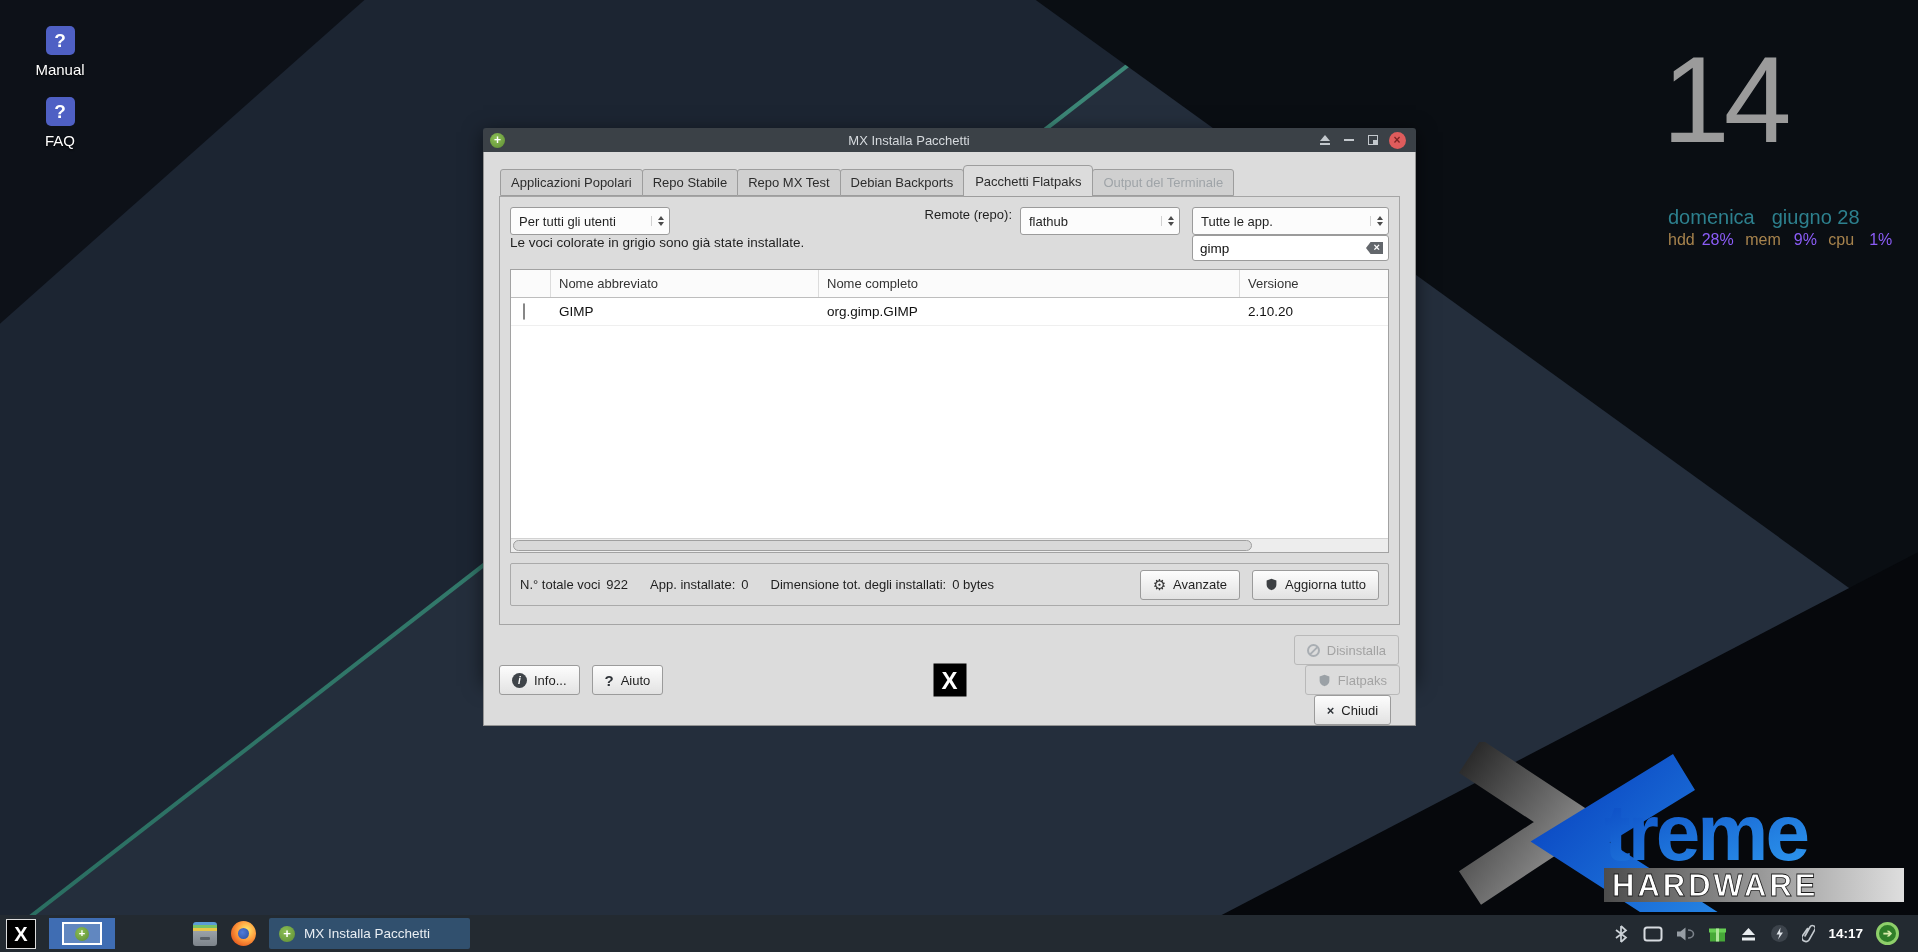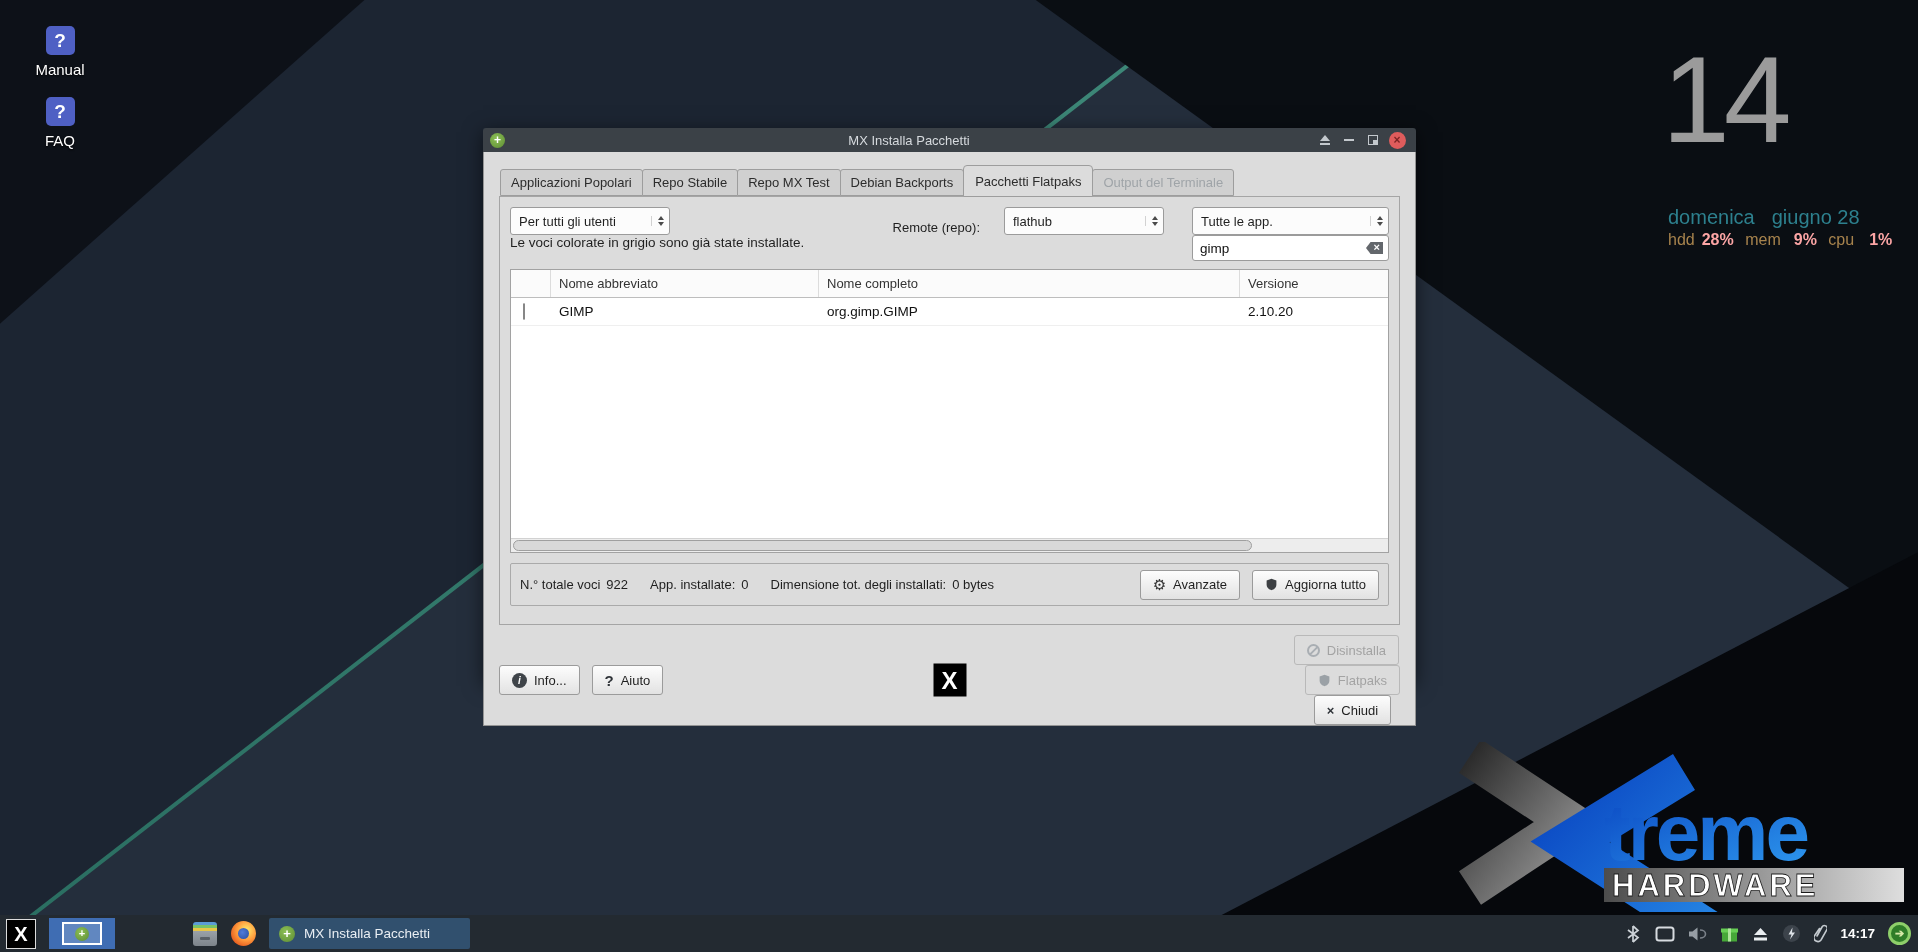--- a/index.html
+++ b/index.html
@@ -30,21 +30,21 @@
   .conky{position:absolute;left:1650px;top:20px;width:260px;height:240px;}
   .ck-hour{position:absolute;left:12px;top:19px;font-size:122px;line-height:1;
     color:#9b9b9b;letter-spacing:-6px;}
   .ck-min{position:absolute;left:74px;top:72px;font-size:122px;line-height:1;
     color:#2f7e8a;letter-spacing:-6px;}
   .ck-date{position:absolute;left:18px;top:186px;font-size:20px;color:#2d808e;
     white-space:nowrap;}
   .ck-date .gap{display:inline-block;width:17px;}
   .ck-stats{position:absolute;left:18px;top:211px;font-size:16px;white-space:nowrap;}
   .ck-stats .k{color:#a7834d;}
-  .ck-stats .v{color:#fca5a5;font-weight:bold;}
+  .ck-stats .v{color:#8b5cf6;}
   .ck-stats span{margin-right:7px;}
   
   .xlogo{position:absolute;left:1452px;top:742px;width:460px;height:170px;}
   
   .win{position:absolute;left:483px;top:128px;width:933px;height:554px;
     display:flex;flex-direction:column;box-shadow:0 4px 18px rgba(0,0,0,.55);
     font-size:13px;color:#222;}
   .titlebar{height:24px;background:#3b4147;border-radius:3px 3px 0 0;
     display:flex;align-items:center;padding:0 7px;flex:none;}
   .plus-circ{width:15px;height:15px;border-radius:50%;
@@ -66,21 +66,21 @@
   
   .tabs{display:flex;align-items:flex-end;height:28px;margin-left:1px;}
   .tab{background:#d0d0d0;border:1px solid #9d9d9d;margin-right:-1px;
     padding:5px 10px;border-radius:3px 3px 0 0;white-space:nowrap;color:#2c2c2c;}
   .tab.active{background:#dcdcdc;position:relative;z-index:3;margin-bottom:-1px;
     padding:8px 11px 7px;border-radius:4px 4px 0 0;}
   .tab.disabled{color:#9fa4a8;}
   .pane{position:relative;z-index:2;border:1px solid #a5a5a5;height:429px;
     box-sizing:border-box;padding:10px;display:flex;flex-direction:column;}
   
-  .frow{display:flex;align-items:flex-end;height:28px;flex:none;gap:16px;}
+  .frow{display:flex;align-items:flex-start;height:28px;flex:none;}
   .combo{height:28px;box-sizing:border-box;background:#fcfcfc;border:1px solid #9b9b9b;
     border-radius:3px;display:flex;align-items:center;padding:0 5px 0 8px;color:#1f1f1f;}
   .combo .spin{margin-left:auto;padding-left:6px;border-left:1px solid #d2d2d2;
     display:flex;flex-direction:column;align-items:center;gap:2px;}
   .tri-up{width:0;height:0;border-left:3.5px solid transparent;border-right:3.5px solid transparent;
     border-bottom:4.5px solid #4a4a4a;}
   .tri-dn{width:0;height:0;border-left:3.5px solid transparent;border-right:3.5px solid transparent;
     border-top:4.5px solid #4a4a4a;}
   .c-scope{width:160px;}
   .c-remote{width:160px;}
@@ -161,21 +161,21 @@
   .fm-ico .body{flex:1;background:linear-gradient(#9aa1a8,#7d848b);position:relative;}
   .fm-ico .body::after{content:"";position:absolute;left:7px;top:6px;width:10px;height:3px;background:#5a6066;border-radius:1px;}
   .ffx{margin-left:14px;width:25px;height:25px;border-radius:50%;flex:none;
     background:radial-gradient(circle at 62% 38%,#ffe066 8%,#ff9a3c 45%,#e3571d 80%);
     position:relative;overflow:hidden;}
   .ffx::after{content:"";position:absolute;left:7px;top:7px;width:11px;height:11px;border-radius:50%;
     background:radial-gradient(circle at 40% 40%,#4f7bd9,#2a4f9e);}
   .taskbtn{margin-left:13px;height:31px;width:201px;background:#31506e;border-radius:2px;
     display:flex;align-items:center;gap:9px;padding:0 10px;box-sizing:border-box;
     color:#e9eef3;font-size:13.5px;flex:none;}
-  .tray{margin-left:auto;display:flex;align-items:center;gap:13px;padding-right:7px;}
+  .tray{margin-left:auto;display:flex;align-items:center;gap:13px;padding-right:19px;}
   .tray svg{display:block;}
   .clock{color:#fff;font-size:13.5px;font-weight:bold;}
   .updater{width:23px;height:23px;border-radius:50%;background:#2f7d28;
     border:3px solid #8ecf6a;box-sizing:border-box;display:flex;align-items:center;justify-content:center;}
   .updater span{color:#d7e9a8;font-size:11px;line-height:11px;font-weight:bold;}
 </style>
 </head>
 <body>
 
 <div class="wp">

